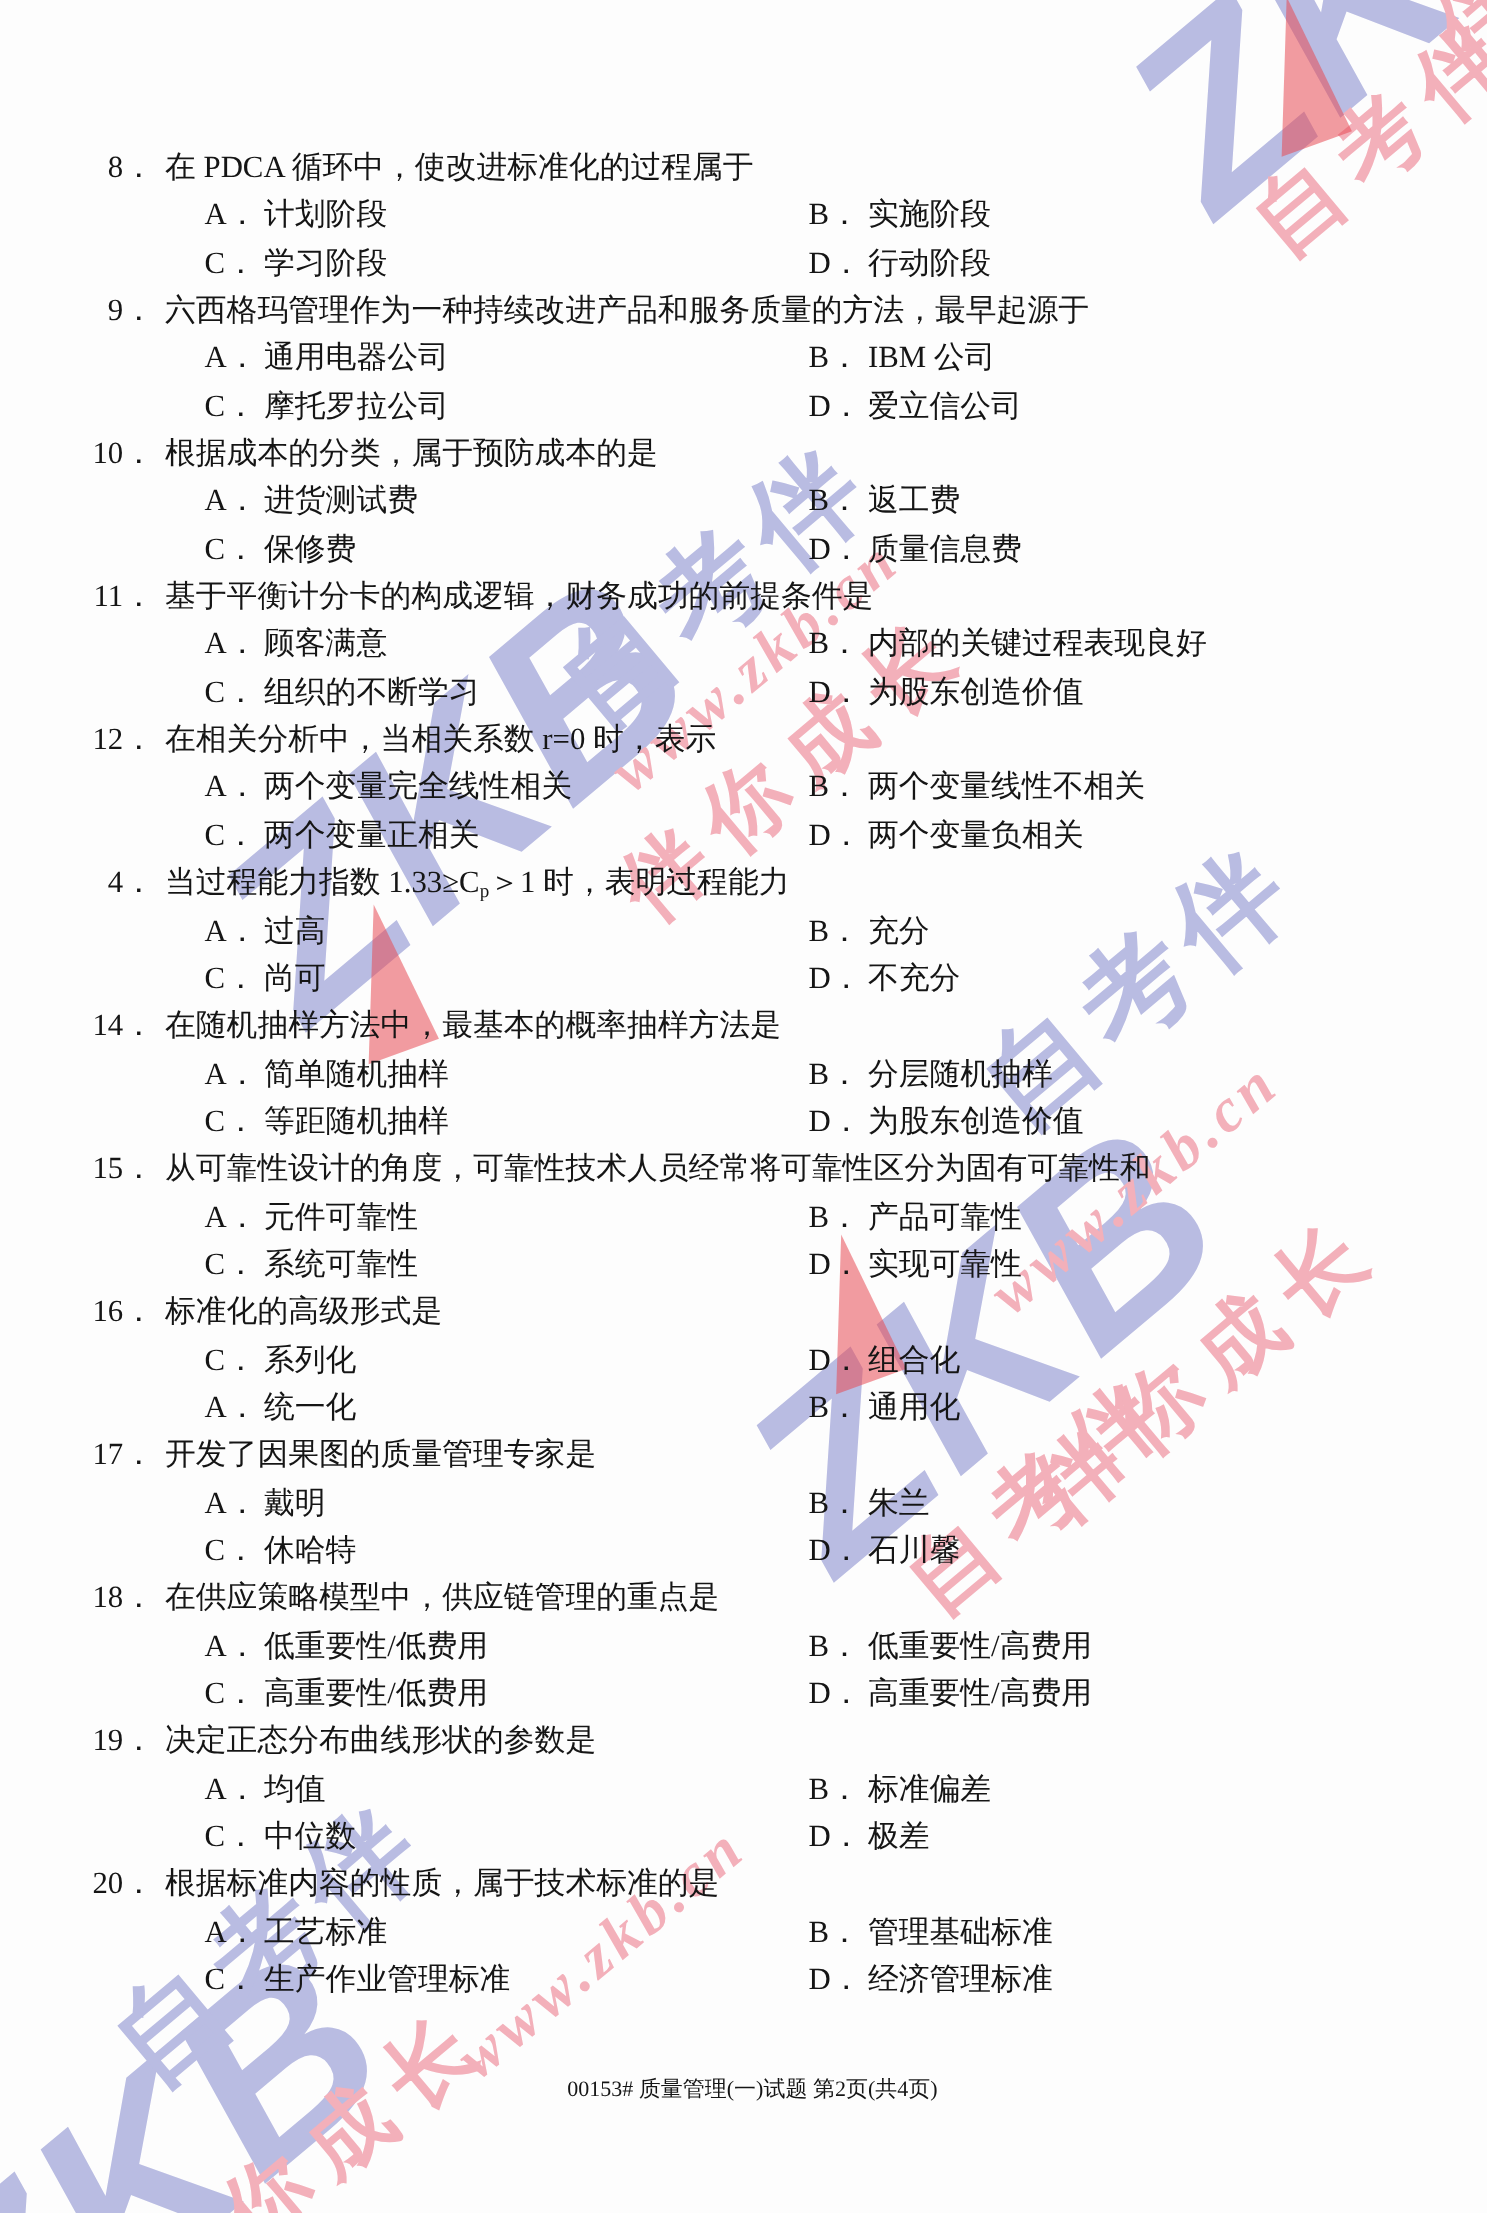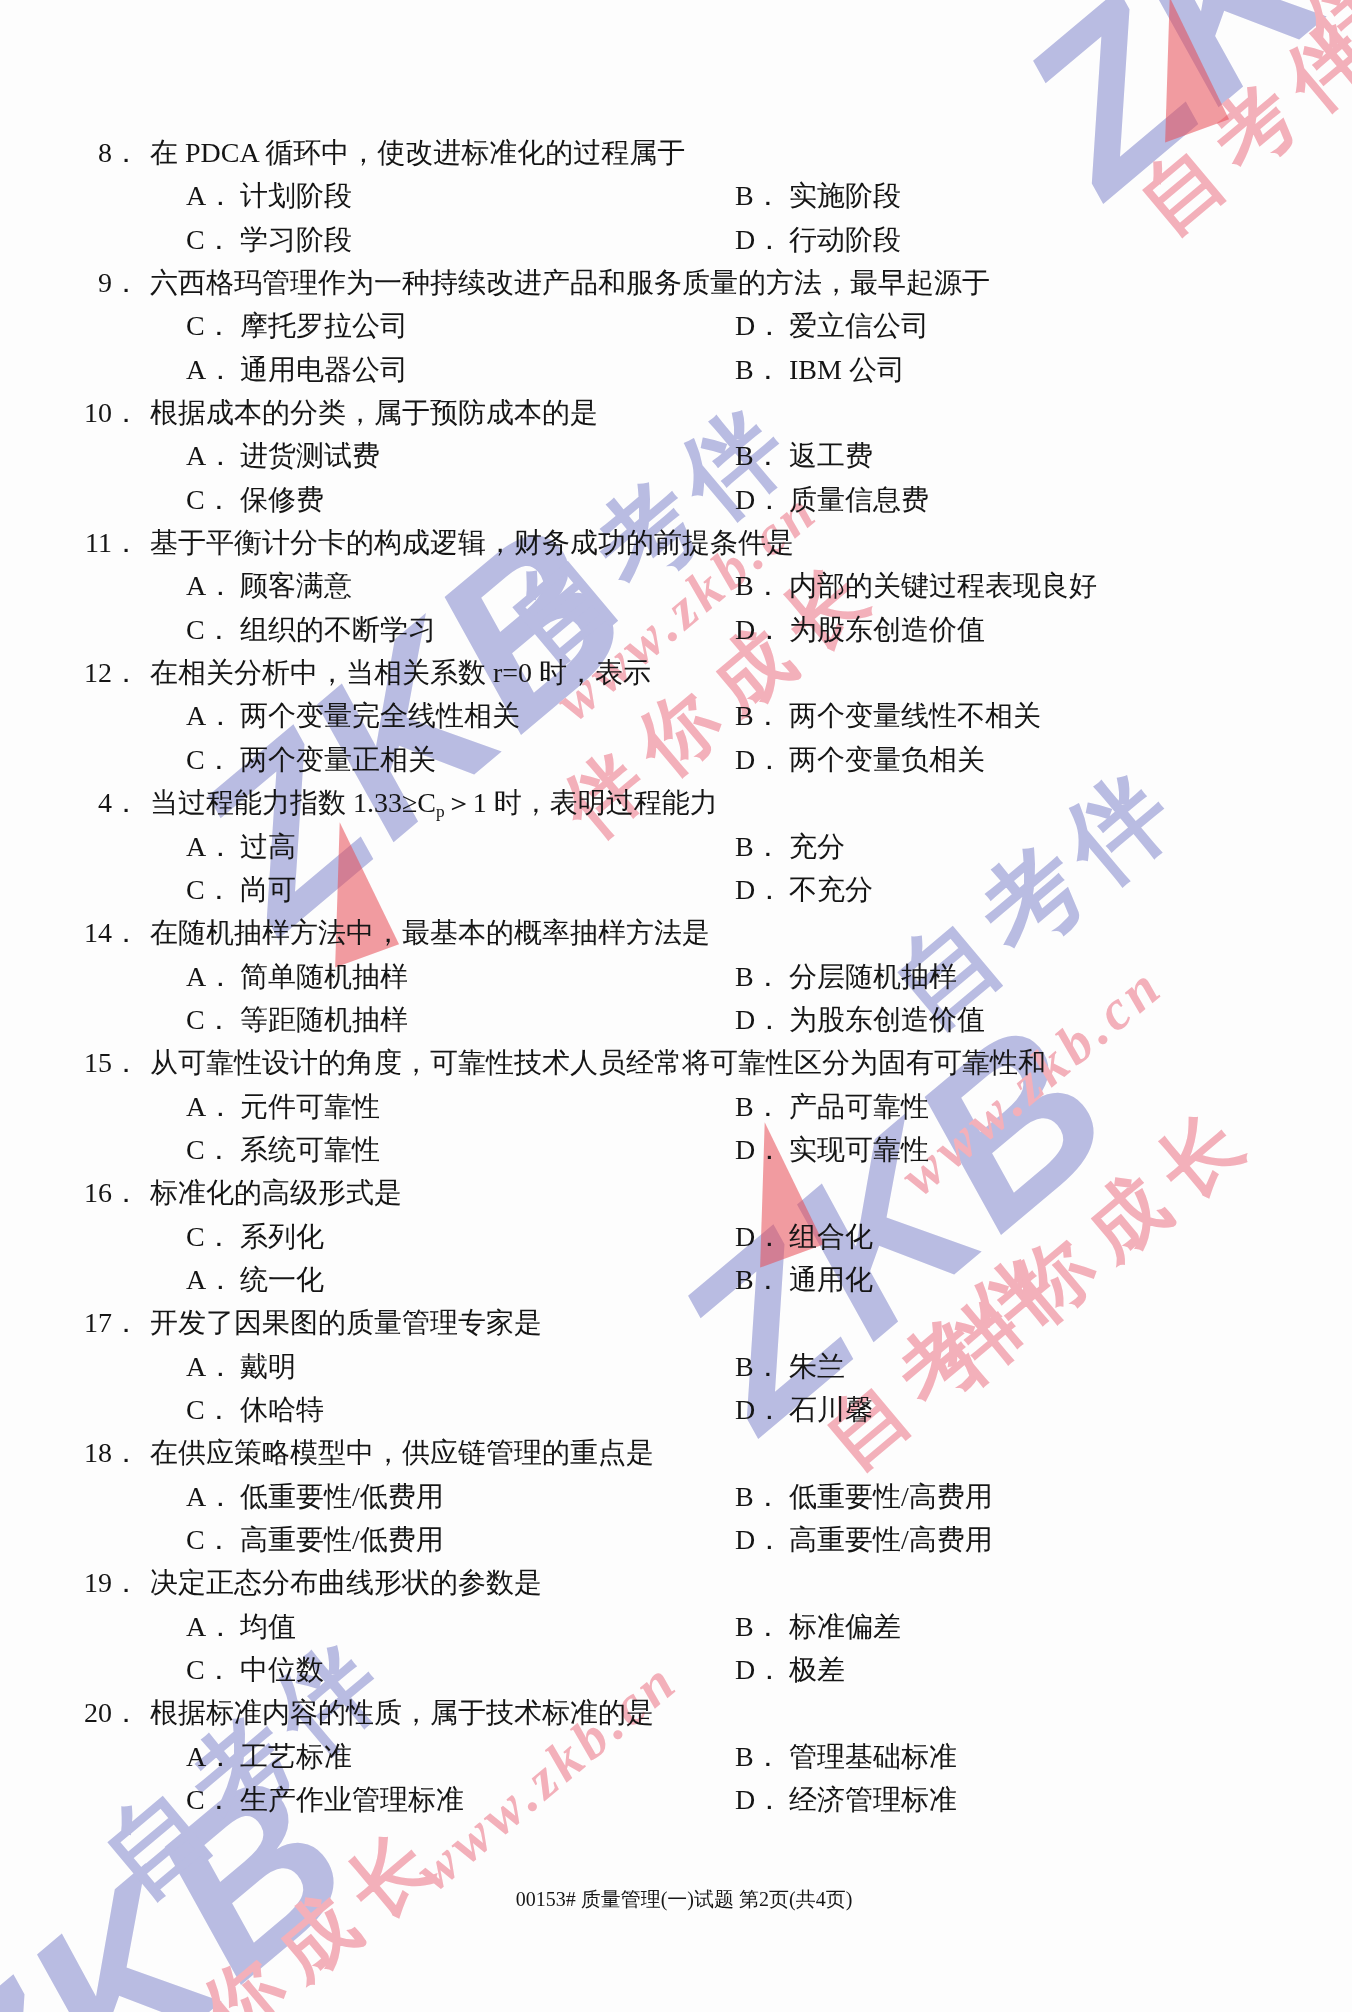--- a/index.html
+++ b/index.html
@@ -123,27 +123,27 @@
       <span class="opt optB"><span class="olabel">D．</span><span>行动阶段</span></span>
     </div>
   </div>
 
   <div>
     <div class="row">
         <span class="qnum">9．</span>
         <span class="qstem">六西格玛管理作为一种持续改进产品和服务质量的方法，最早起源于</span>
       </div>
     <div class="row">
+      <span class="opt optA"><span class="olabel">A．</span><span>通用电器公司</span></span>
+      <span class="opt optB"><span class="olabel">B．</span><span>IBM 公司</span></span>
+    </div>
+    <div class="row">
       <span class="opt optA"><span class="olabel">C．</span><span>摩托罗拉公司</span></span>
       <span class="opt optB"><span class="olabel">D．</span><span>爱立信公司</span></span>
     </div>
-    <div class="row">
-      <span class="opt optA"><span class="olabel">A．</span><span>通用电器公司</span></span>
-      <span class="opt optB"><span class="olabel">B．</span><span>IBM 公司</span></span>
-    </div>
   </div>
 
   <div>
     <div class="row">
         <span class="qnum">10．</span>
         <span class="qstem">根据成本的分类，属于预防成本的是</span>
       </div>
     <div class="row">
       <span class="opt optA"><span class="olabel">A．</span><span>进货测试费</span></span>
       <span class="opt optB"><span class="olabel">B．</span><span>返工费</span></span>

